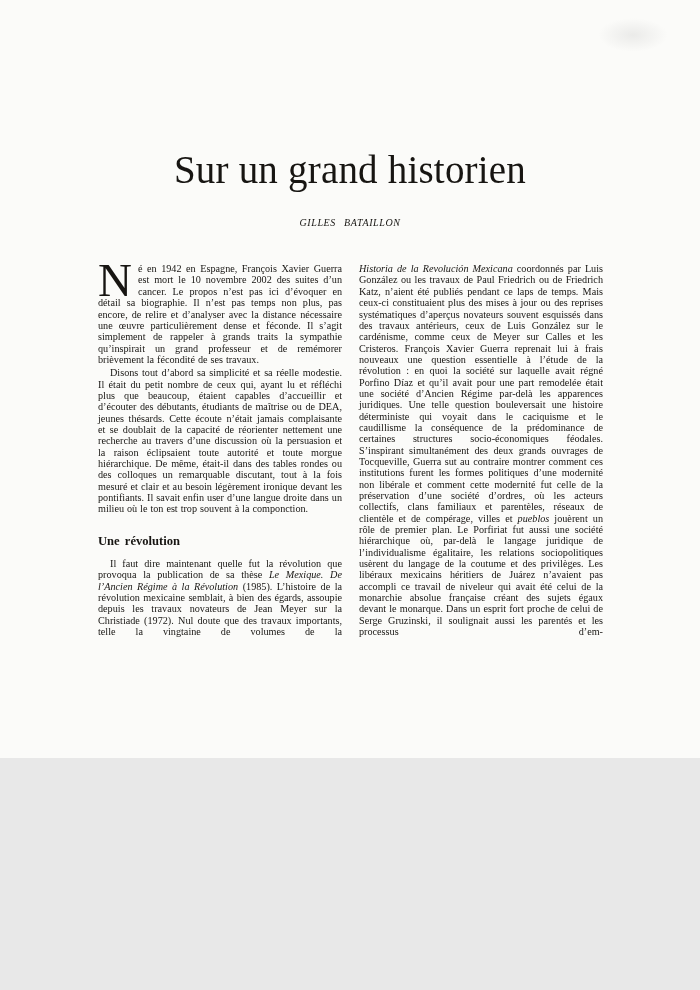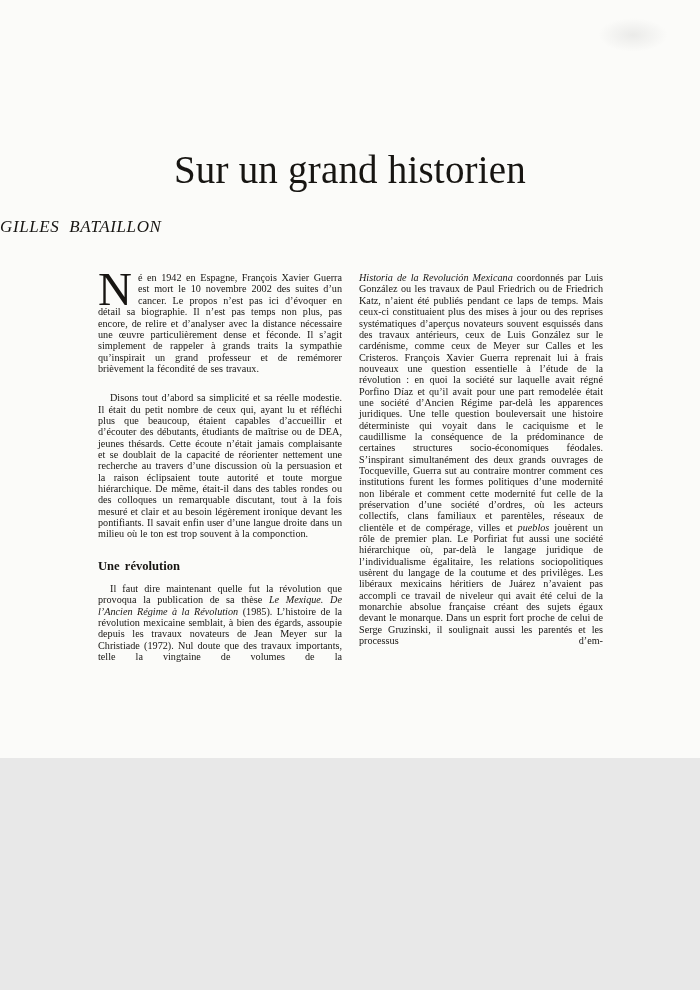--- a/index.html
+++ b/index.html
@@ -24,39 +24,40 @@
   .article-title {
     padding-top: 124px;
     text-align: center;
     font-size: 39px;
     line-height: 40px;
     letter-spacing: 0.2px;
     font-weight: 400;
   }
   .author-line {
     margin-top: 27px;
+    text-align: center;
     font-style: italic;
-    font-size: 17px;
+    font-size: 10px;
     letter-spacing: 0.6px;
     word-spacing: 5px;
   }
   .columns {
     display: flex;
     justify-content: space-between;
     padding: 0 97px 0 98px;
     margin-top: 35px;
     text-align: justify;
     font-size: 10.2px;
     line-height: 11.35px;
     word-spacing: 0.4px;
   }
   .col { width: 244px; }
   .col p { margin: 0; }
   .col p.indented { text-indent: 12px; }
-  .col p + p { margin-top: 18px; }
+  .col p + p { margin-top: 2px; }
   .col p.continued { text-align-last: justify; }
   .dropcap {
     float: left;
     font-size: 47px;
     line-height: 33px;
     height: 33px;
     padding: 1px 6px 0 0;
   }
   .section-heading {
     font-weight: bold;

